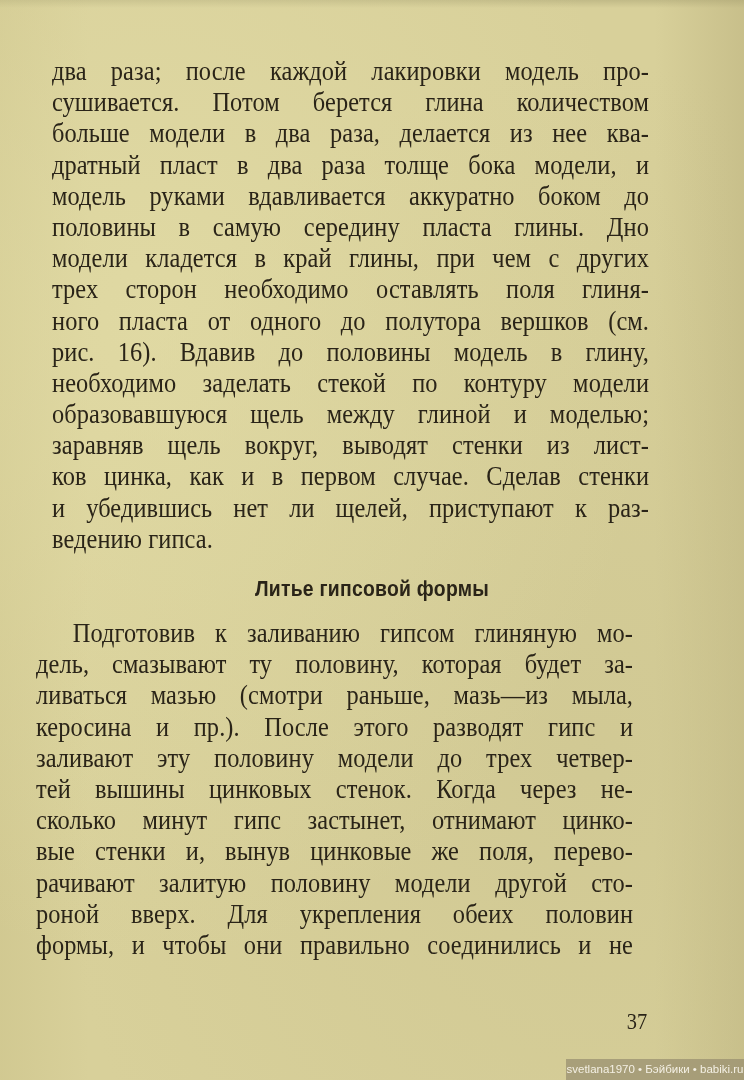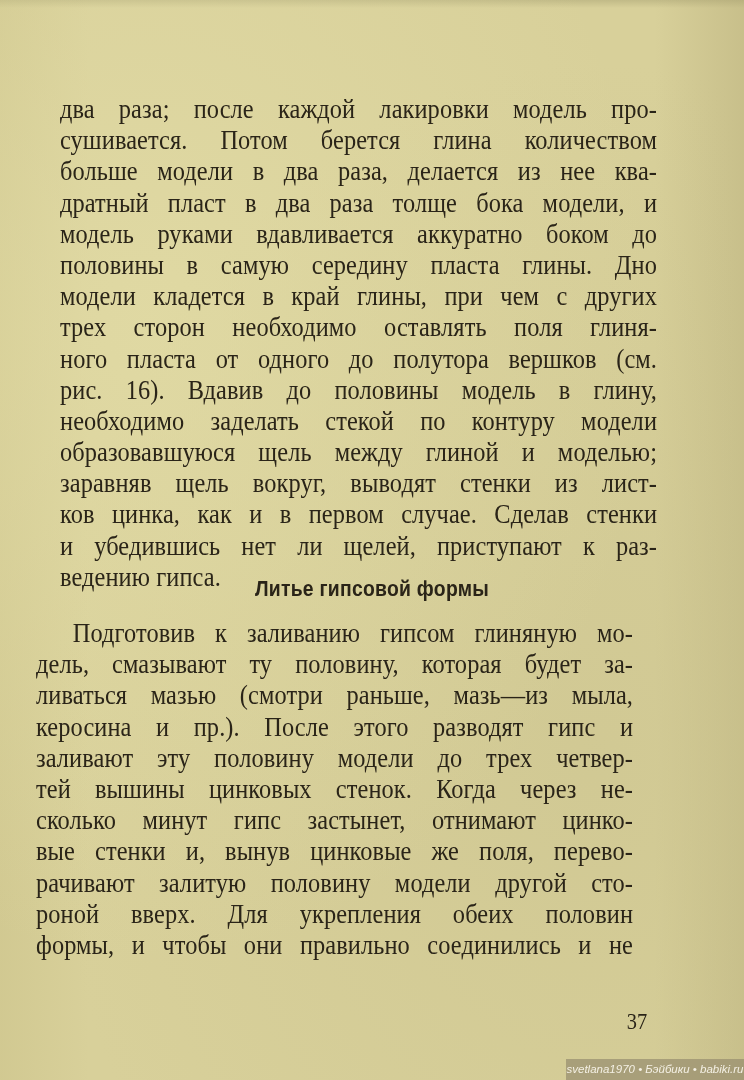--- a/index.html
+++ b/index.html
@@ -15,24 +15,23 @@
       background-image:
         radial-gradient(ellipse at 20% 30%, rgba(230,224,170,0.55), rgba(0,0,0,0) 60%),
         radial-gradient(ellipse at 80% 70%, rgba(200,192,140,0.45), rgba(0,0,0,0) 65%),
         linear-gradient(90deg, rgba(190,180,120,0.25) 0%, rgba(0,0,0,0) 12%, rgba(0,0,0,0) 88%, rgba(170,160,110,0.35) 100%),
         linear-gradient(180deg, rgba(150,145,100,0.35) 0px, rgba(0,0,0,0) 8px);
       font-family: "Liberation Serif", "DejaVu Serif", serif;
       color: #2a2418;
     }
     .page {
       position: absolute;
-      left: 60px;
+      left: 52px;
       top: 56px;
       width: 597px;
-      margin-top: 38px;
     }
     .line {
       font-size: 26.5px;
       line-height: 31.2px;
       height: 31.2px;
       white-space: nowrap;
       text-align: justify;
       text-align-last: justify;
       letter-spacing: 0.1px;
       transform: scaleX(0.92);
@@ -79,21 +78,20 @@
       top: 1059px;
       width: 178px;
       height: 21px;
       background: rgba(150,140,110,0.7);
       color: #f4f0e4;
       font-family: "Liberation Sans", "DejaVu Sans", sans-serif;
       font-size: 11.5px;
       line-height: 21px;
       text-align: center;
       white-space: nowrap;
-      font-style: italic;
     }
   </style>
 </head>
 <body>
 
 <div class="page">
   <div class="line">два раза; после каждой лакировки модель про-</div>
   <div class="line">сушивается. Потом берется глина количеством</div>
   <div class="line">больше модели в два раза, делается из нее ква-</div>
   <div class="line">дратный пласт в два раза толще бока модели, и</div>

